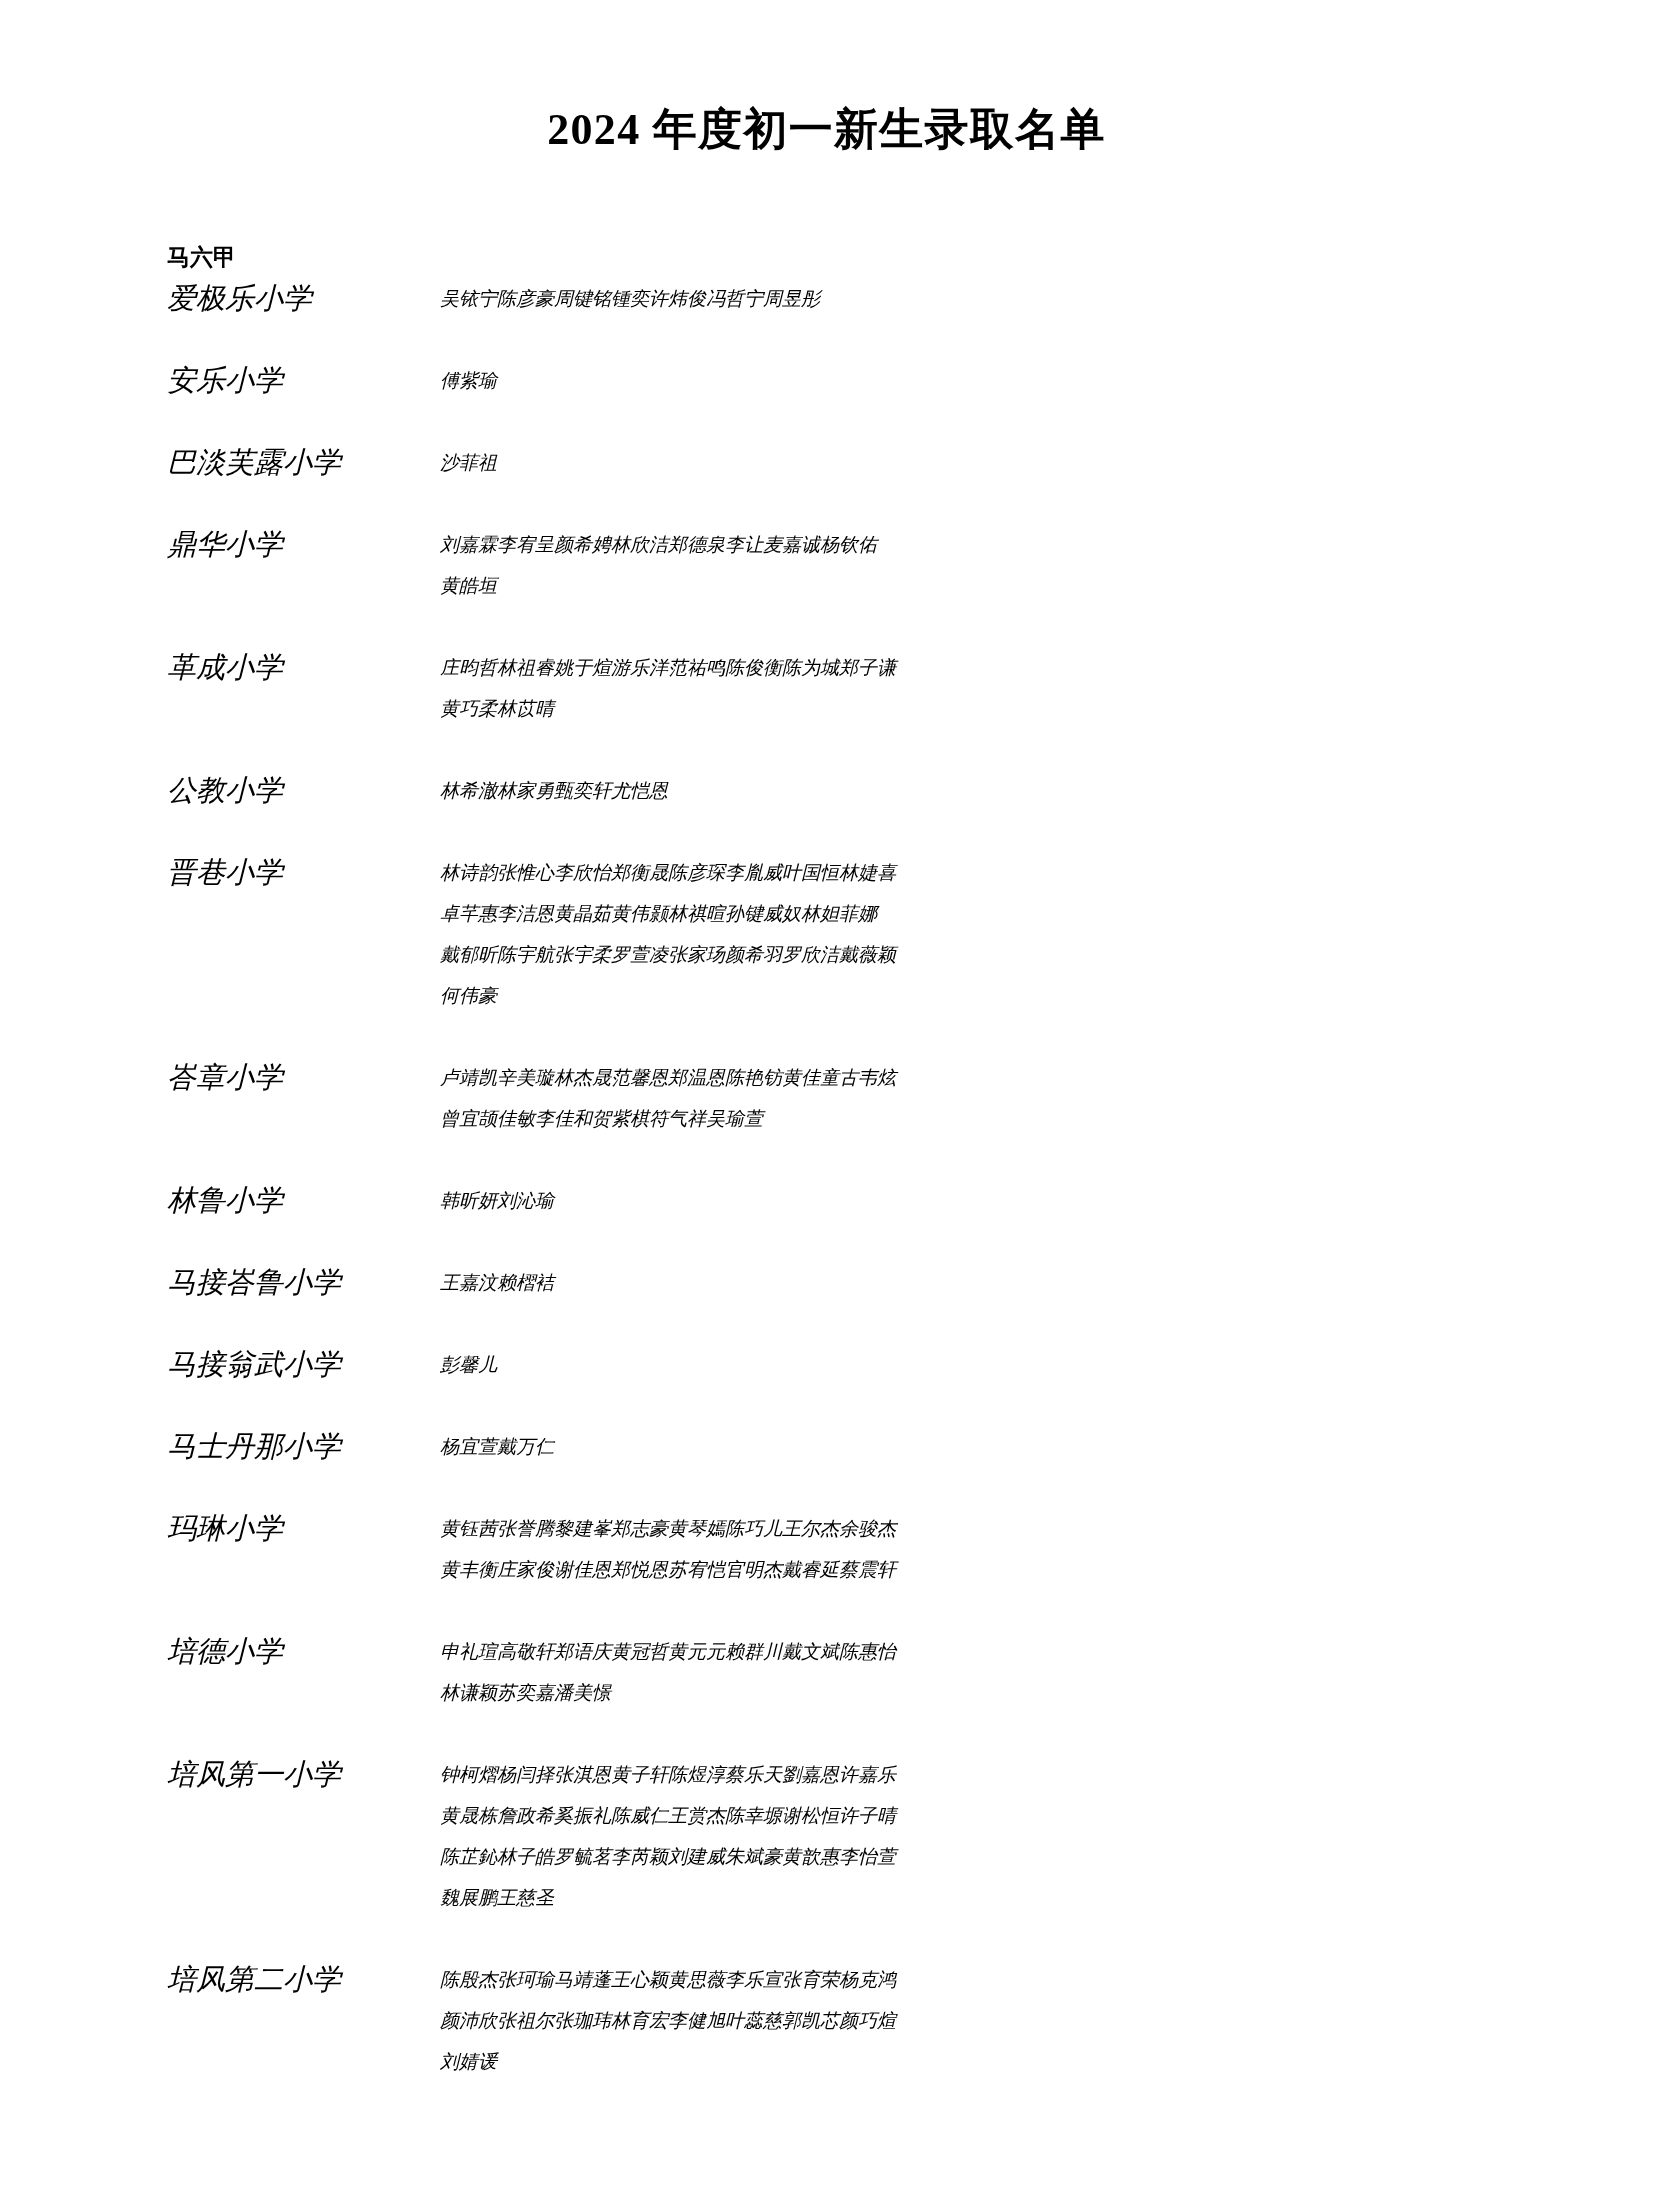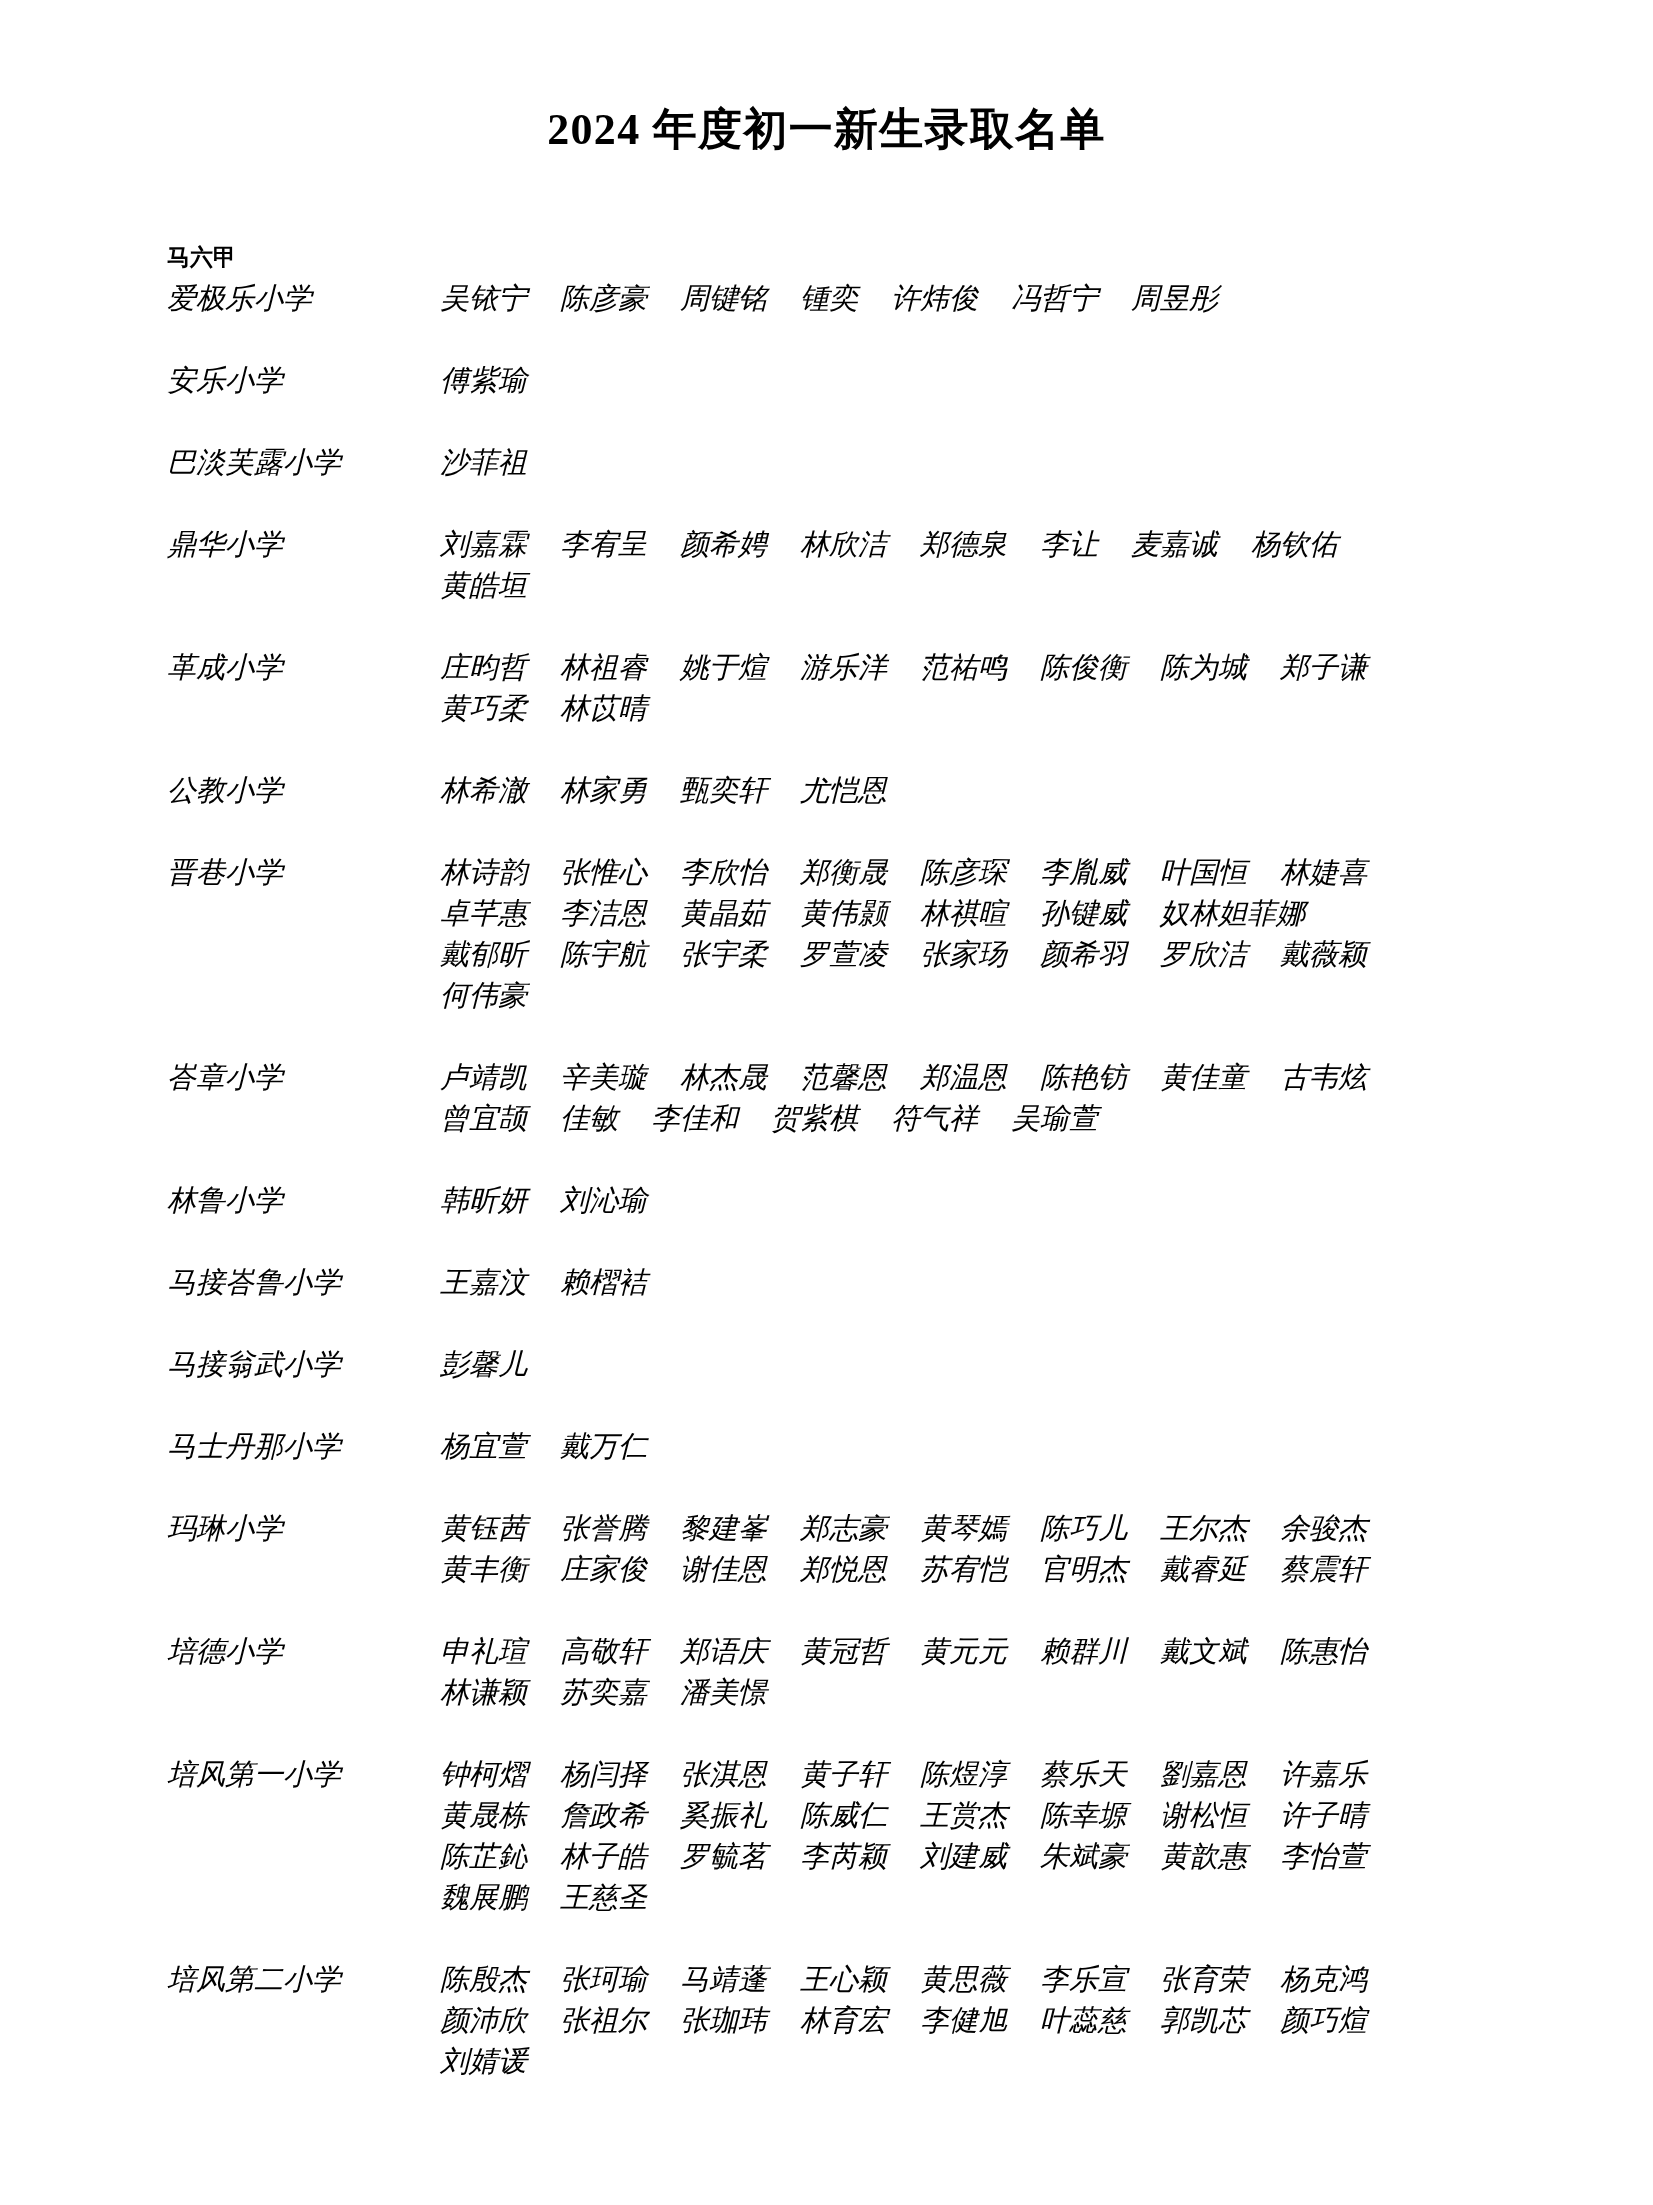--- a/index.html
+++ b/index.html
@@ -54,22 +54,21 @@
   }
   .names-col {
     display: flex;
     flex-direction: column;
     flex: 1 1 auto;
   }
   .name-row {
     display: flex;
     flex-direction: row;
     flex-wrap: nowrap;
-    column-gap: 33px;
-    font-size: 29px;
+    font-size: 19px;
     line-height: 41px;
   }
   .student-name {
     white-space: nowrap;
   }
 </style>
 </head>
 <body>
 
 <div class="page">

